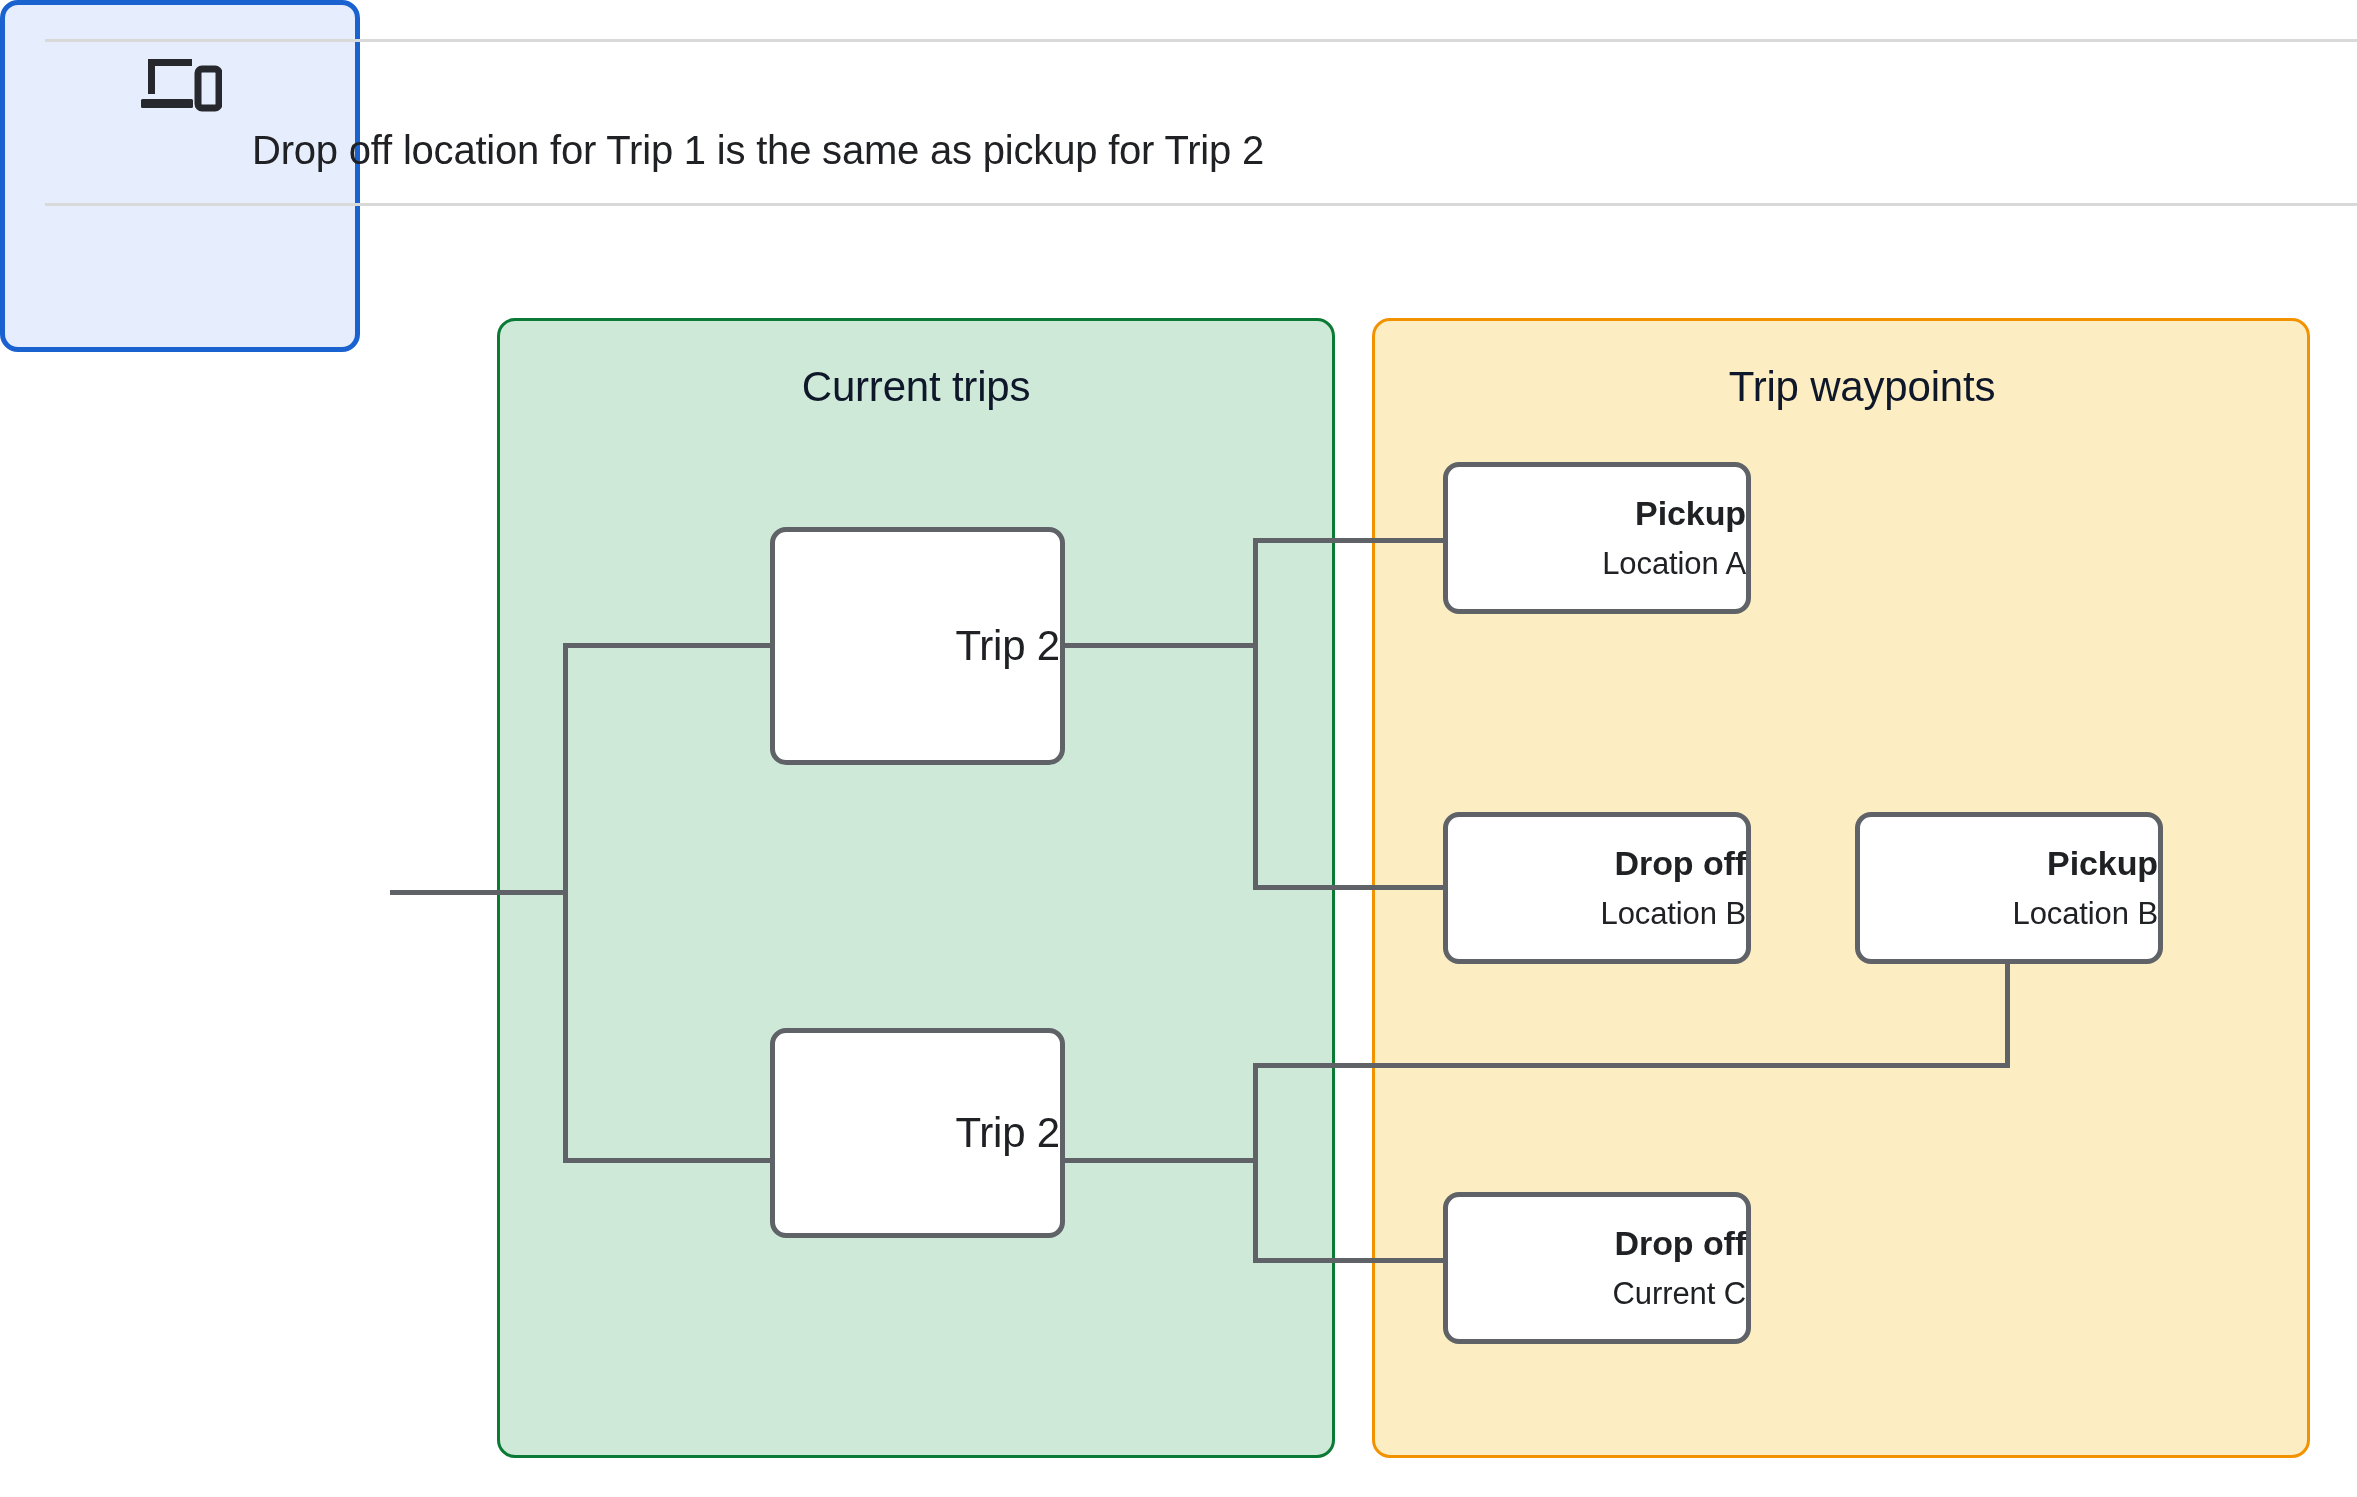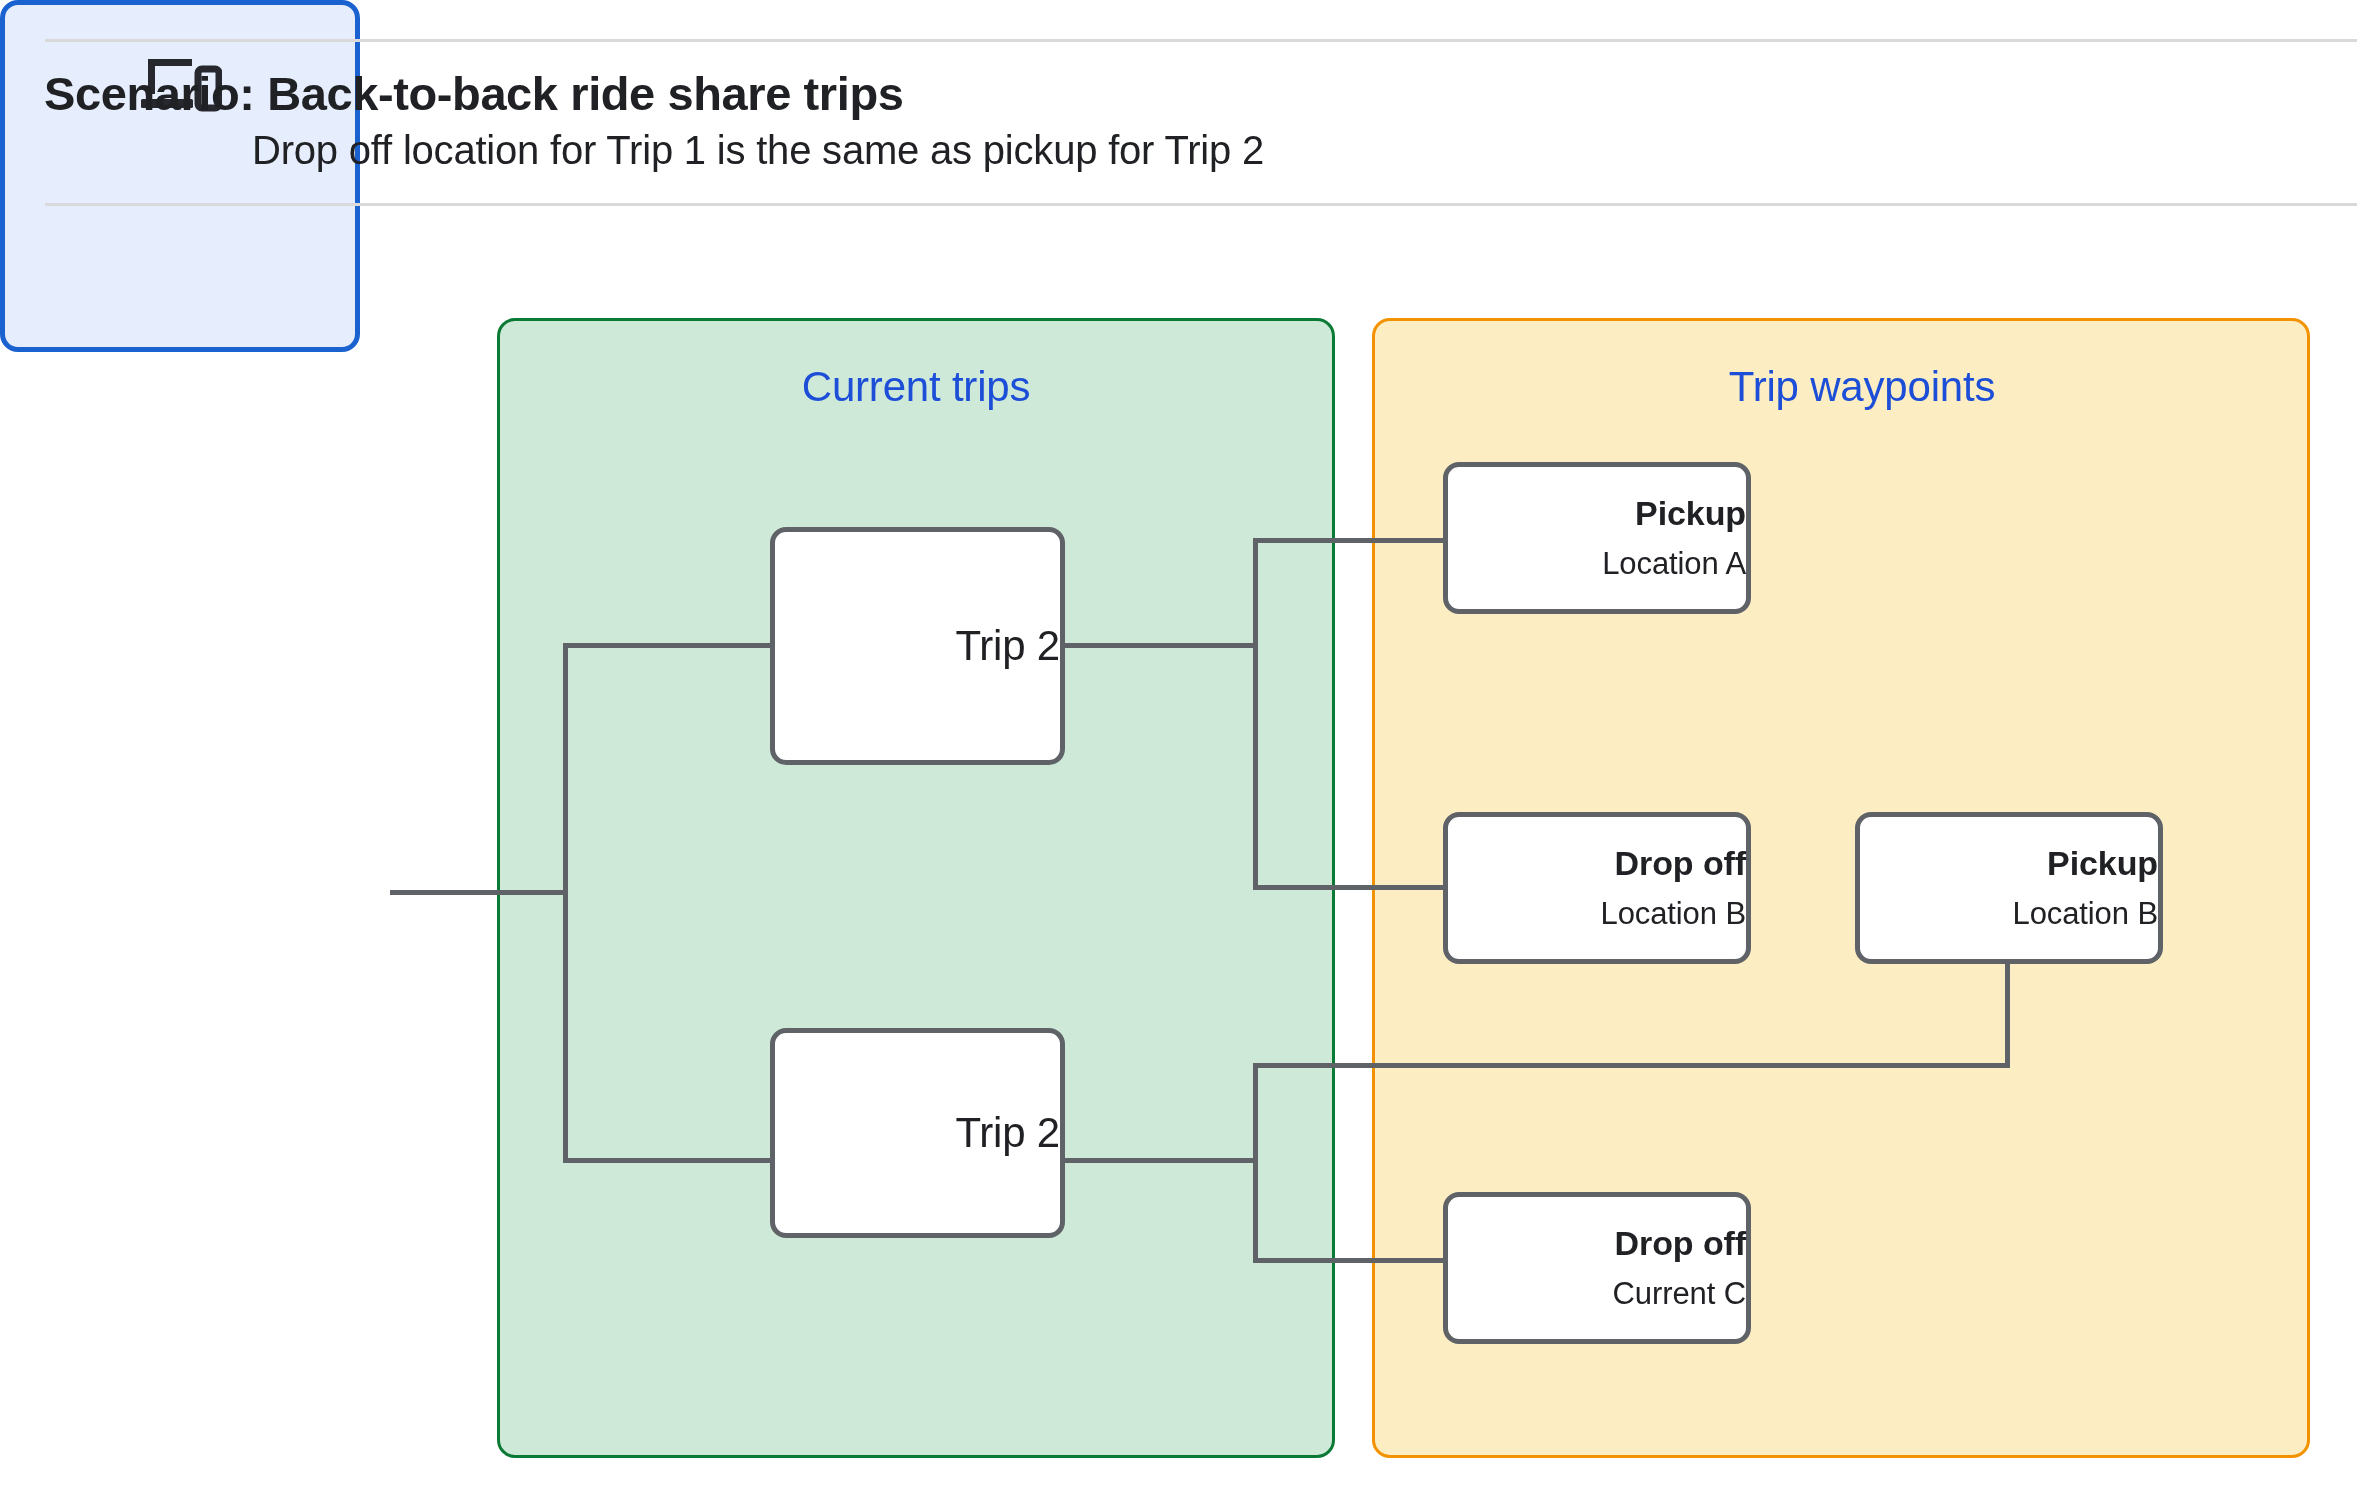--- a/index.html
+++ b/index.html
@@ -55,21 +55,21 @@
     box-sizing:border-box;
   }
   .group-title{
     position:absolute;
     left:0;
     right:0;
     text-align:center;
     font-size:42px;
     font-weight:400;
     letter-spacing:-0.2px;
-    color:#1d4ed8;
+    color:#0f172a;
   }
   #group-current-trips{
     left:497px; top:318px;
     width:838px; height:1140px;
     background:#cee9d7;
     border:3px solid #0b7a35;
   }
   #group-trip-waypoints{
     left:1372px; top:318px;
     width:938px; height:1140px;
@@ -160,21 +160,20 @@
   #node-dropoff-c  {left:1443px; top:1192px; width:308px; height:152px;}
 </style>
 </head>
 <body>
 
 <div id="canvas">
 
   <div class="rule" id="rule-top"></div>
   <div class="rule" id="rule-bottom"></div>
 
-  <div id="scenario-title">Scenario: Back-to-back ride share trips</div>
   <div id="scenario-subtitle">Drop off  location for Trip 1 is the same as pickup for Trip 2</div>
 
   <div class="group" id="group-current-trips">
     <div class="group-title">Current trips</div>
   </div>
 
   <div class="group" id="group-trip-waypoints">
     <div class="group-title">Trip waypoints</div>
   </div>
 

